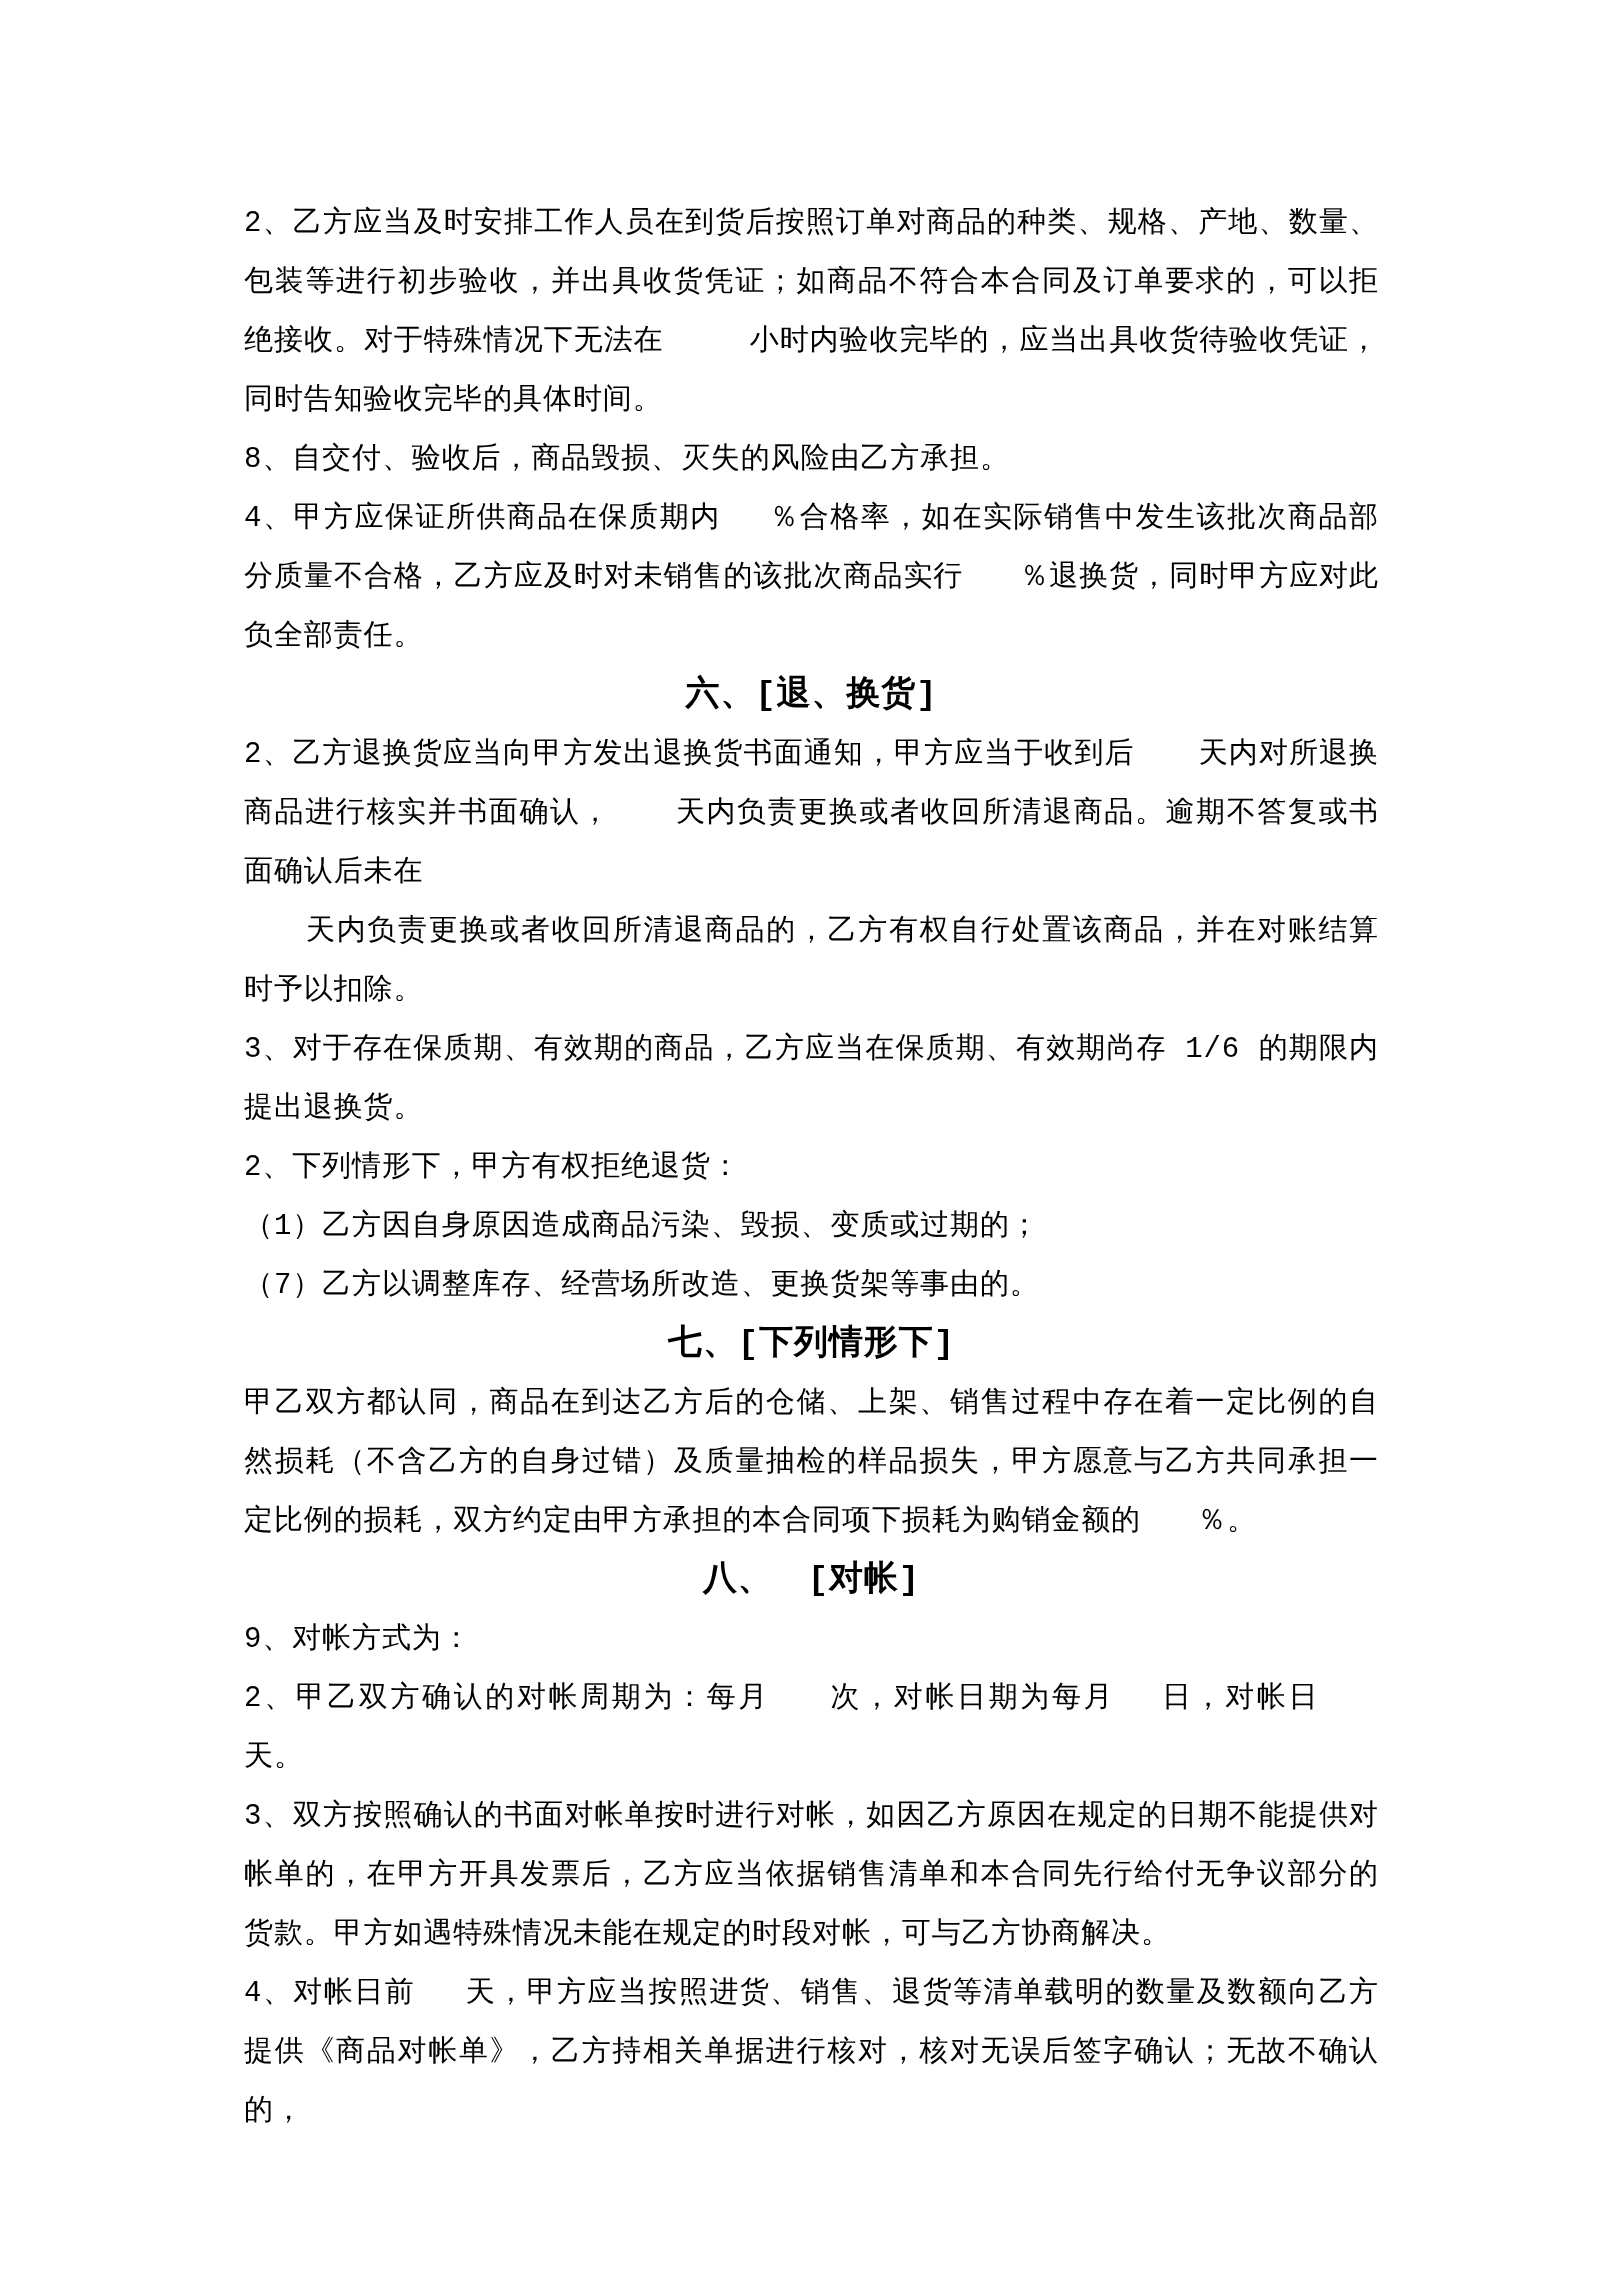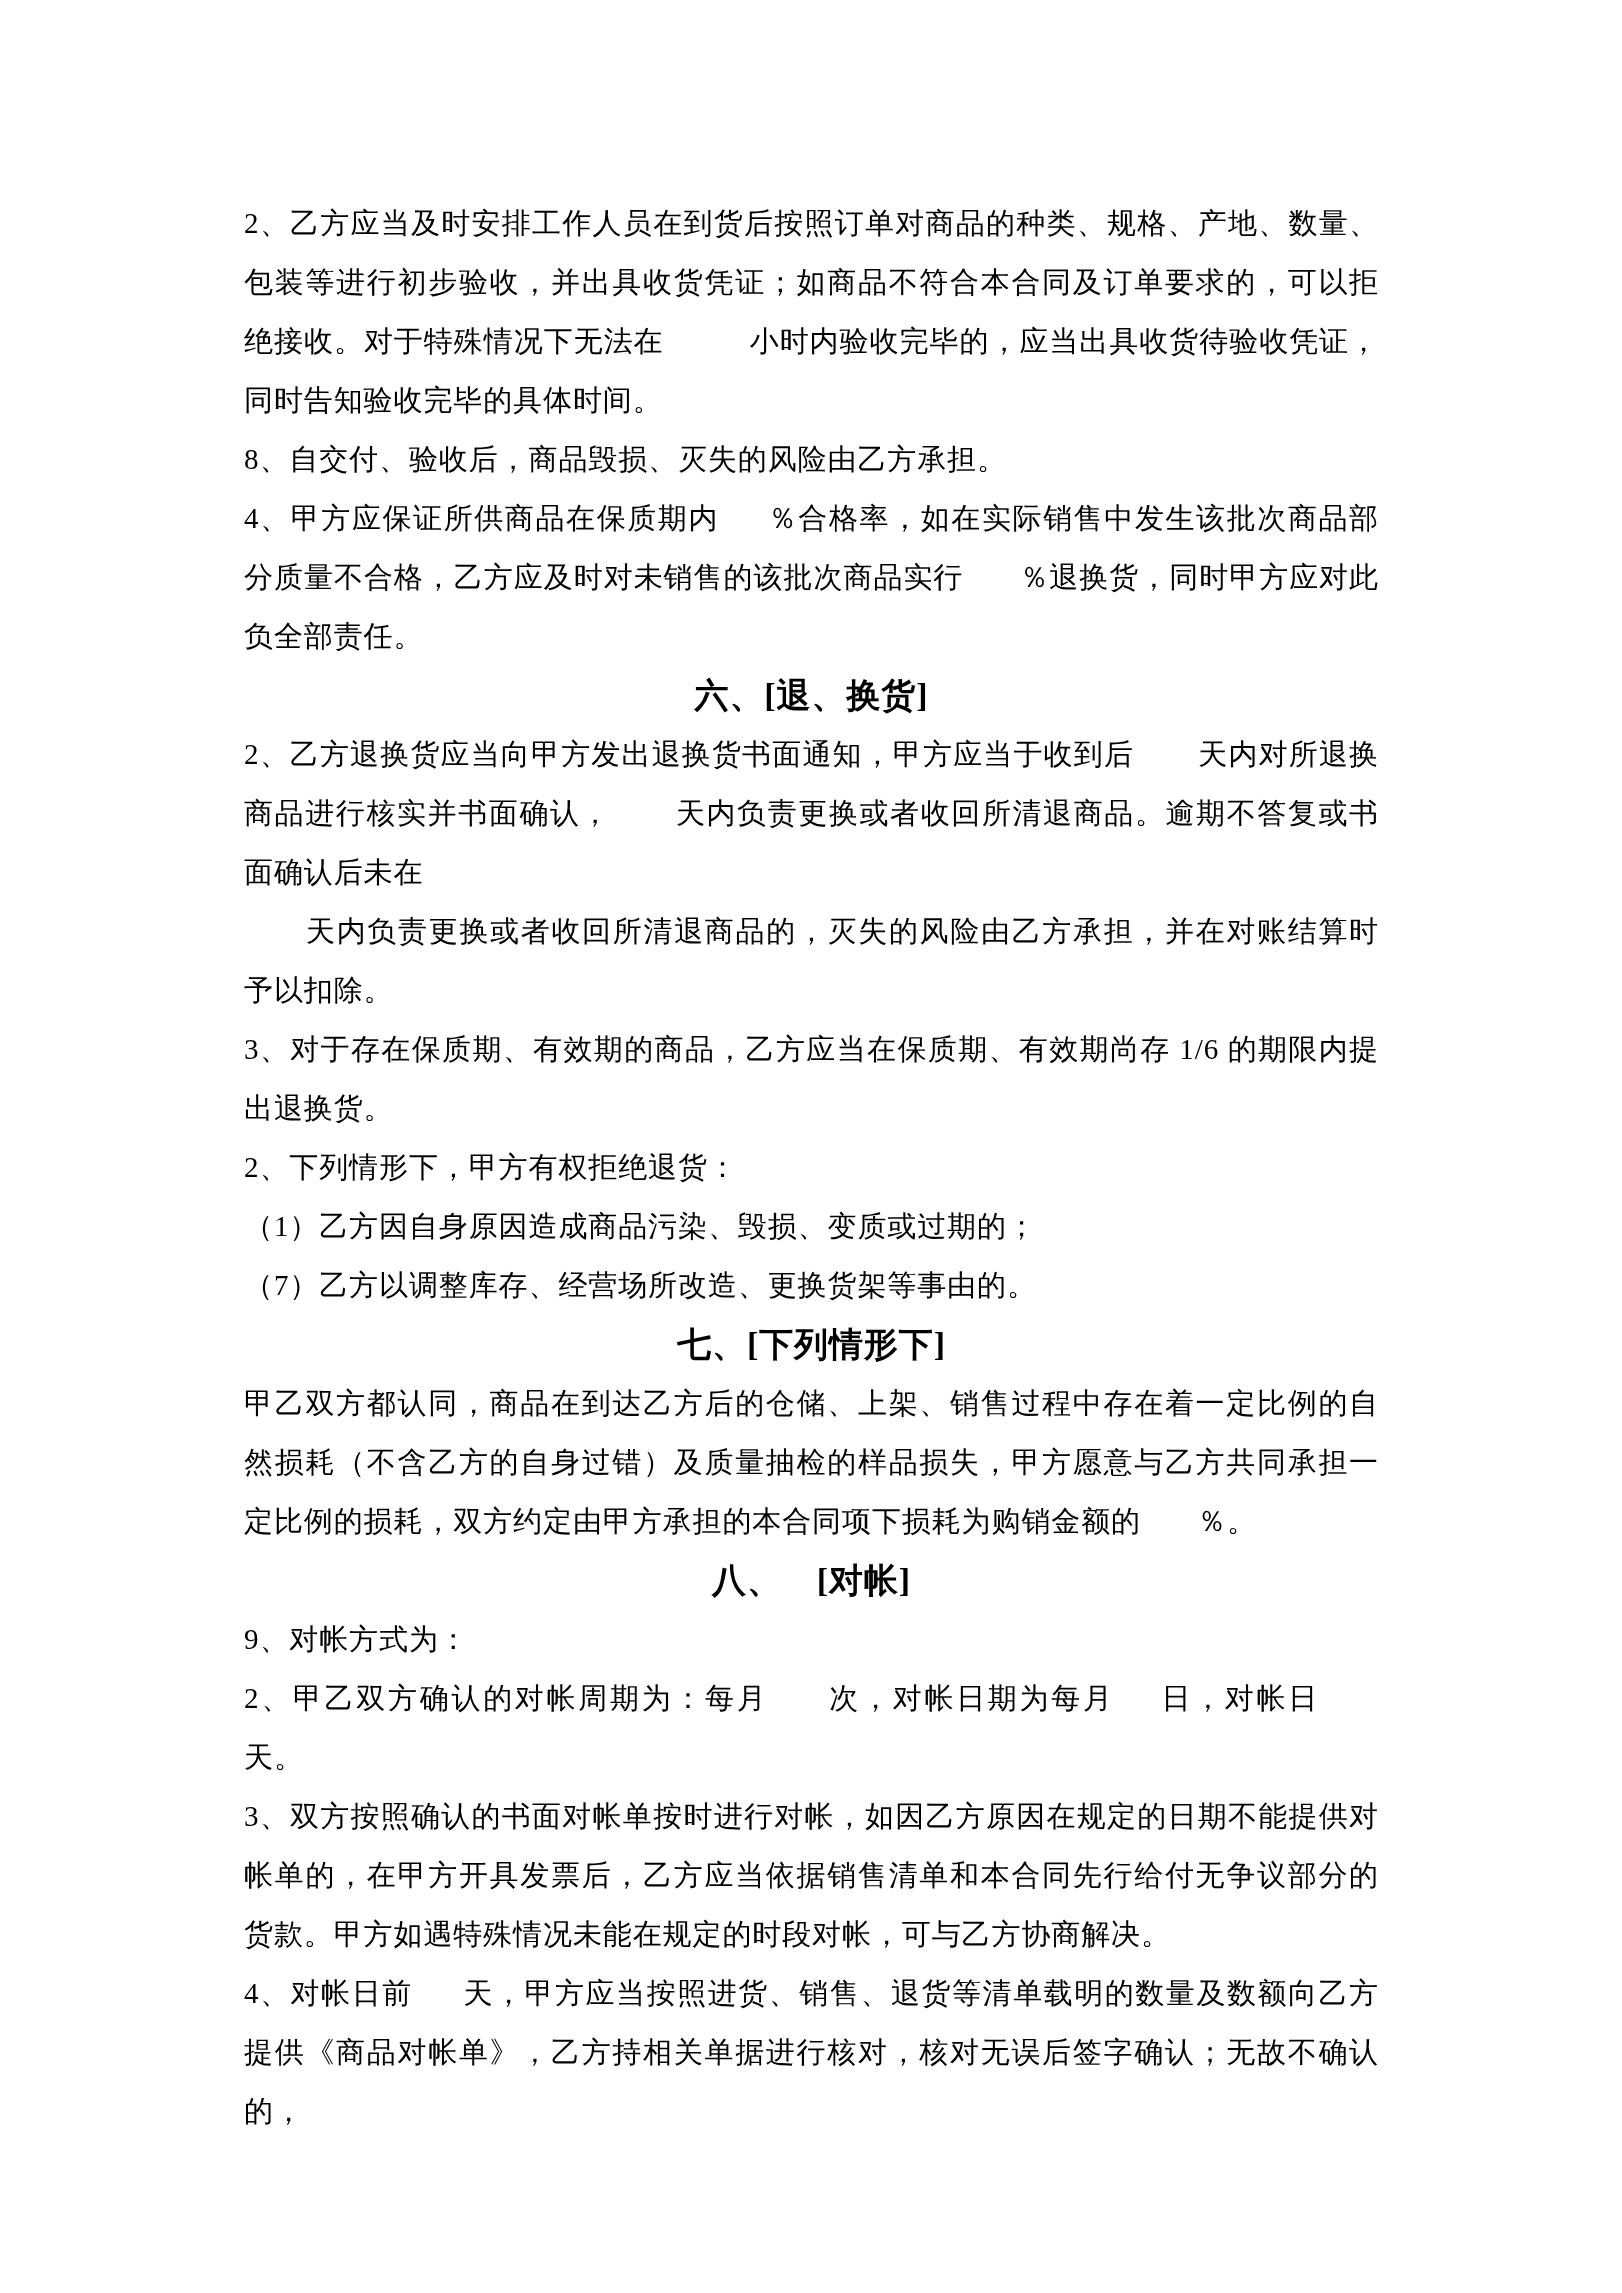--- a/index.html
+++ b/index.html
@@ -7,21 +7,21 @@
     margin: 0;
     padding: 0;
     background: #ffffff;
   }
   .page {
     position: relative;
     width: 1385px;
     height: 2294px;
     background: #ffffff;
     color: #000000;
-    font-family: Liberation Serif, serif;
+    font-family: Liberation Mono, monospace;
     overflow: hidden;
   }
   .content {
     position: absolute;
     left: 244px;
     top: 194px;
     width: 1135px;
   }
   .para {
     margin: 0;
@@ -49,21 +49,21 @@
 </head>
 <body>
 
 <div class="page" style="background: rgb(255, 255, 255); color: rgb(0, 0, 0);">
   <div class="content">
       <p class="para">2、乙方应当及时安排工作人员在到货后按照订单对商品的种类、规格、产地、数量、包装等进行初步验收，并出具收货凭证；如商品不符合本合同及订单要求的，可以拒绝接收。对于特殊情况下无法在<span class="blank-gap" style="width: 86px;"></span>小时内验收完毕的，应当出具收货待验收凭证，同时告知验收完毕的具体时间。</p>
       <p class="para">8、自交付、验收后，商品毁损、灭失的风险由乙方承担。</p>
       <p class="para">4、甲方应保证所供商品在保质期内<span class="blank-gap" style="width: 48px;"></span>％合格率，如在实际销售中发生该批次商品部分质量不合格，乙方应及时对未销售的该批次商品实行<span class="blank-gap" style="width: 56px;"></span>％退换货，同时甲方应对此负全部责任。</p>
       <h2 class="heading">六、[退、换货]</h2>
       <p class="para">2、乙方退换货应当向甲方发出退换货书面通知，甲方应当于收到后<span class="blank-gap" style="width: 64px;"></span>天内对所退换商品进行核实并书面确认，<span class="blank-gap" style="width: 64px;"></span>天内负责更换或者收回所清退商品。逾期不答复或书面确认后未在</p>
-      <p class="para" style="text-indent: 62px;">天内负责更换或者收回所清退商品的，灭失的风险由乙方承担，并在对账结算时予以扣除。</p>
+      <p class="para" style="text-indent: 62px;">天内负责更换或者收回所清退商品的，乙方有权自行处置该商品，并在对账结算时予以扣除。</p>
       <p class="para">3、对于存在保质期、有效期的商品，乙方应当在保质期、有效期尚存 1/6 的期限内提出退换货。</p>
       <p class="para">2、下列情形下，甲方有权拒绝退货：</p>
       <p class="para">（1）乙方因自身原因造成商品污染、毁损、变质或过期的；</p>
       <p class="para">（7）乙方以调整库存、经营场所改造、更换货架等事由的。</p>
       <h2 class="heading">七、[下列情形下]</h2>
       <p class="para">甲乙双方都认同，商品在到达乙方后的仓储、上架、销售过程中存在着一定比例的自然损耗（不含乙方的自身过错）及质量抽检的样品损失，甲方愿意与乙方共同承担一定比例的损耗，双方约定由甲方承担的本合同项下损耗为购销金额的<span class="blank-gap" style="width: 56px;"></span>％。</p>
       <h2 class="heading">八、　[对帐]</h2>
       <p class="para">9、对帐方式为：</p>
       <p class="para">2、甲乙双方确认的对帐周期为：每月<span class="blank-gap" style="width: 59px;"></span>次，对帐日期为每月<span class="blank-gap" style="width: 45px;"></span>日，对帐日<span class="blank-gap" style="width: 59px;"></span>天。</p>
       <p class="para">3、双方按照确认的书面对帐单按时进行对帐，如因乙方原因在规定的日期不能提供对帐单的，在甲方开具发票后，乙方应当依据销售清单和本合同先行给付无争议部分的货款。甲方如遇特殊情况未能在规定的时段对帐，可与乙方协商解决。</p>

